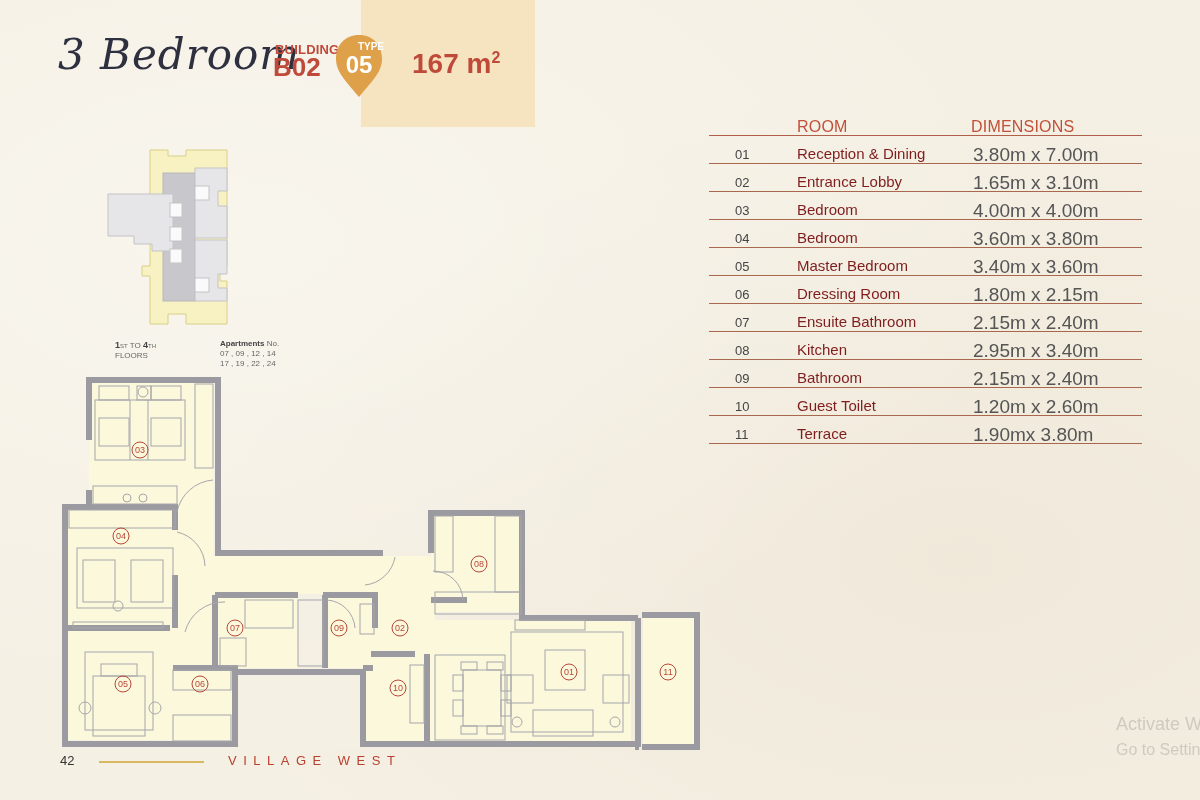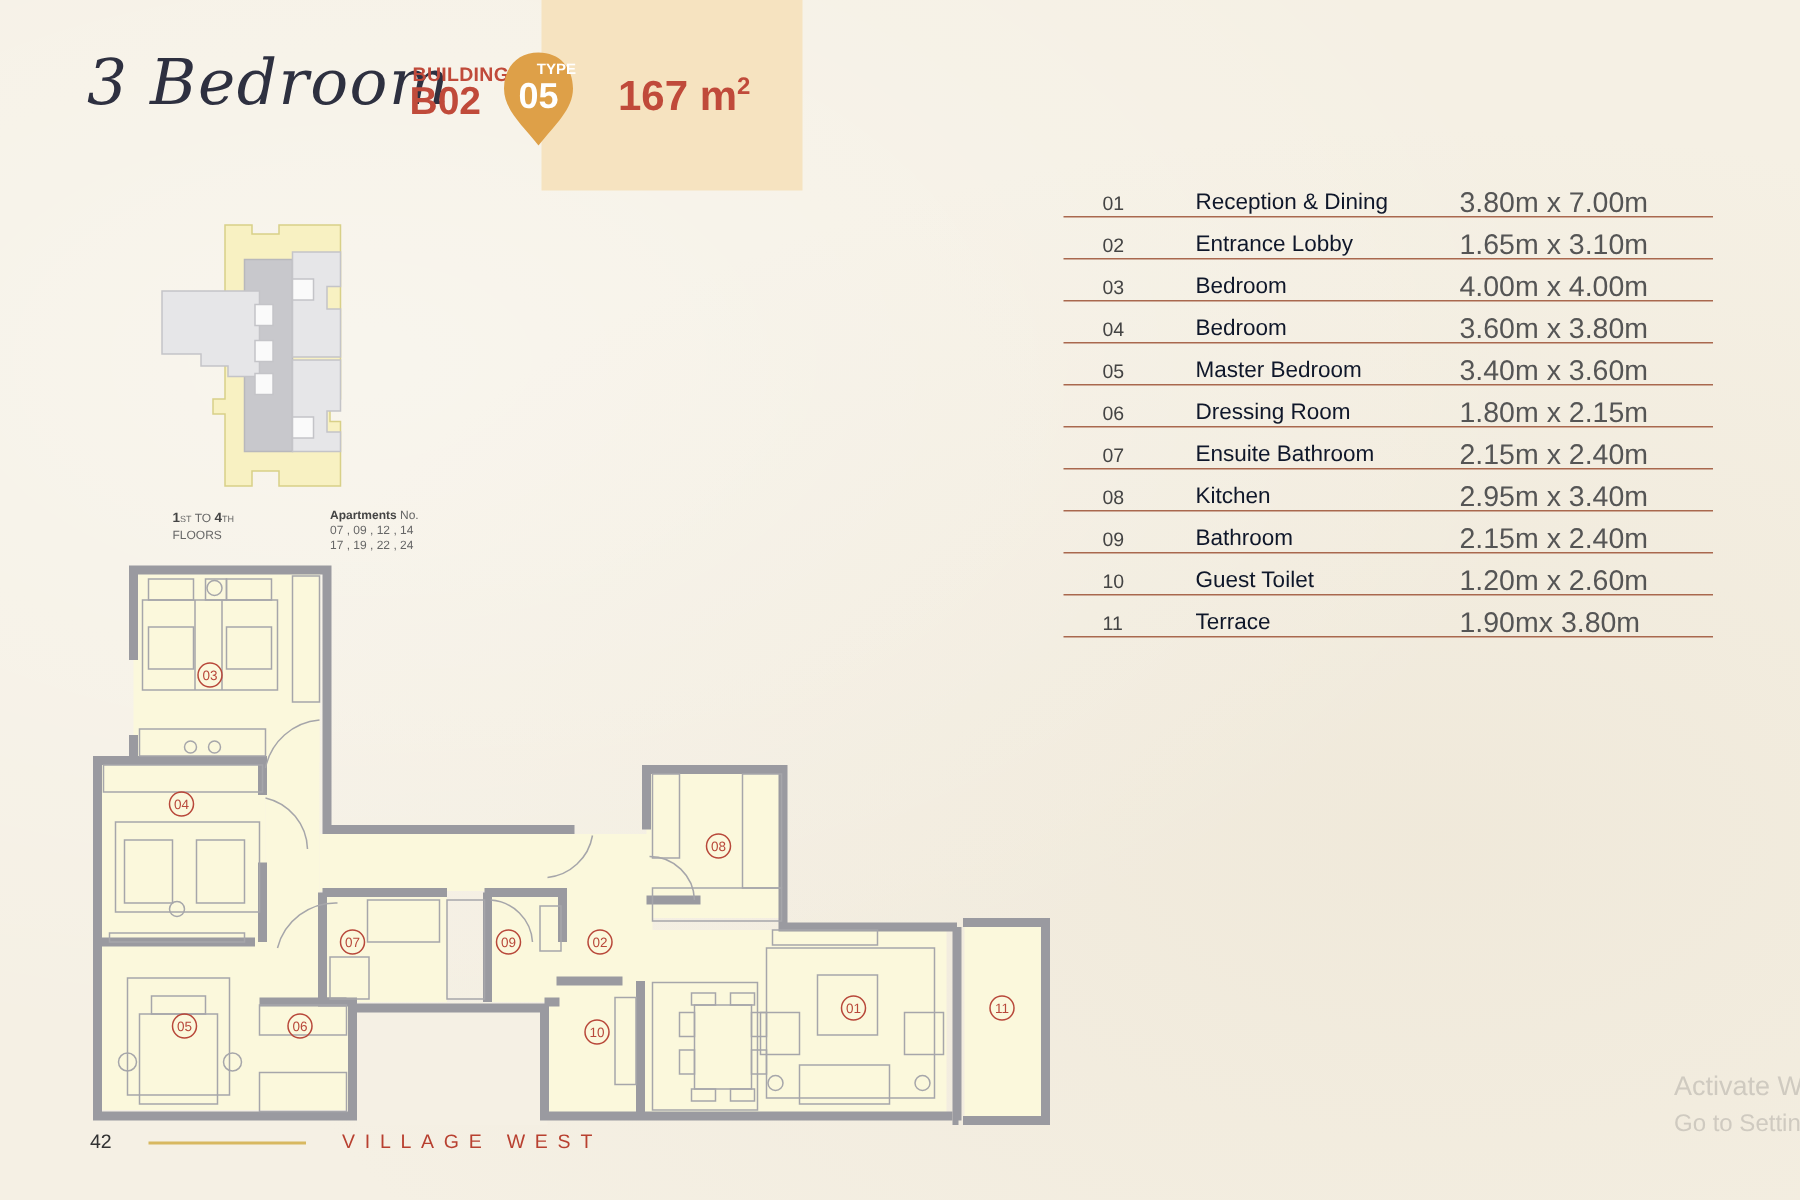--- a/index.html
+++ b/index.html
@@ -65,21 +65,21 @@
       position: absolute; top: 1px; font-size: 16px; color: #c0503a; letter-spacing: 0.2px;
     }
     .room-table .row {
       position: relative; height: 28px;
       border-bottom: 1.5px solid #a9684e;
     }
     .room-table .cell-num {
       position: absolute; left: 26px; top: 11px; font-size: 13px; color: #444;
     }
     .room-table .cell-name {
-      position: absolute; left: 88px; top: 9px; font-size: 15px; color: #0f172a;
+      position: absolute; left: 88px; top: 9px; font-size: 15px; color: #7f1d1d;
     }
     .room-table .cell-dim {
       position: absolute; left: 264px; top: 8px; font-size: 19px; color: #555;
     }
 
     .key-plan { position: absolute; left: 100px; top: 146px; width: 150px; height: 180px; }
     .key-floor {
       position: absolute; left: 115px; top: 340px; font-size: 8px; color: #666; line-height: 10px;
     }
     .key-floor b { font-size: 9px; color: #444; }
@@ -122,20 +122,24 @@
 
 <svg class="type-pin" viewBox="0 0 50 66">
   <path d="M25 2 C11 2 2 12 2 26 C2 40 14 50 25 64 C36 50 48 40 48 26 C48 12 39 2 25 2 Z" fill="#dea048"></path>
 </svg>
 <div class="type-label">TYPE</div>
 <div class="type-value">05</div>
 
 <div class="area-value"><span>167 m</span><sup>2</sup></div>
 
 <div class="room-table">
+  <div class="th-row">
+    <span class="th" style="left:88px">ROOM</span>
+    <span class="th" style="left:262px">DIMENSIONS</span>
+  </div>
   <div class="row">
     <span class="cell-num">01</span>
     <span class="cell-name">Reception &amp; Dining</span>
     <span class="cell-dim">3.80m x 7.00m</span>
   </div>
   <div class="row">
     <span class="cell-num">02</span>
     <span class="cell-name">Entrance Lobby</span>
     <span class="cell-dim">1.65m x 3.10m</span>
   </div>

